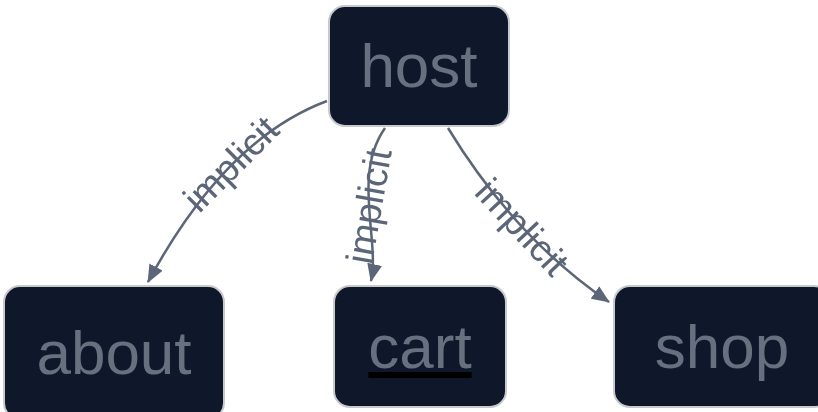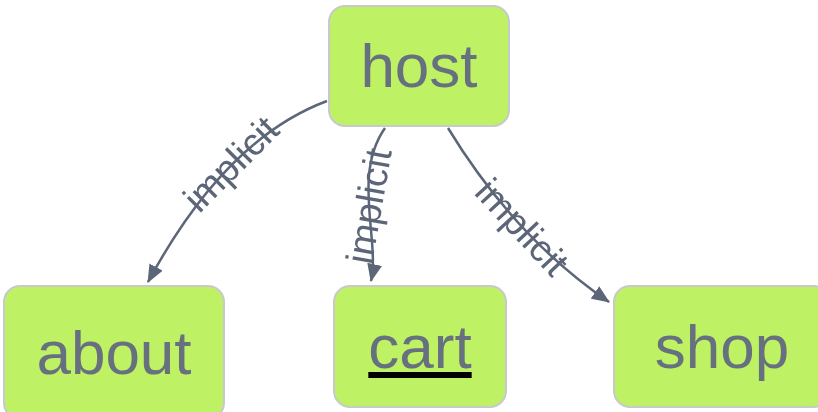--- a/index.html
+++ b/index.html
@@ -32,21 +32,21 @@
     font-family: "Liberation Sans", sans-serif;
     font-size: 38px;
     text-anchor: middle;
     dominant-baseline: central;
   }
   .node {
     position: absolute;
     box-sizing: border-box;
     border: 2px solid #c7c9cc;
     border-radius: 17px;
-    background: #bef264;
+    background: #0f172a;
     display: flex;
     align-items: center;
     justify-content: center;
   }
   .node-label {
     color: #67707e;
     font-size: 62px;
     line-height: 1;
     white-space: nowrap;
   }

